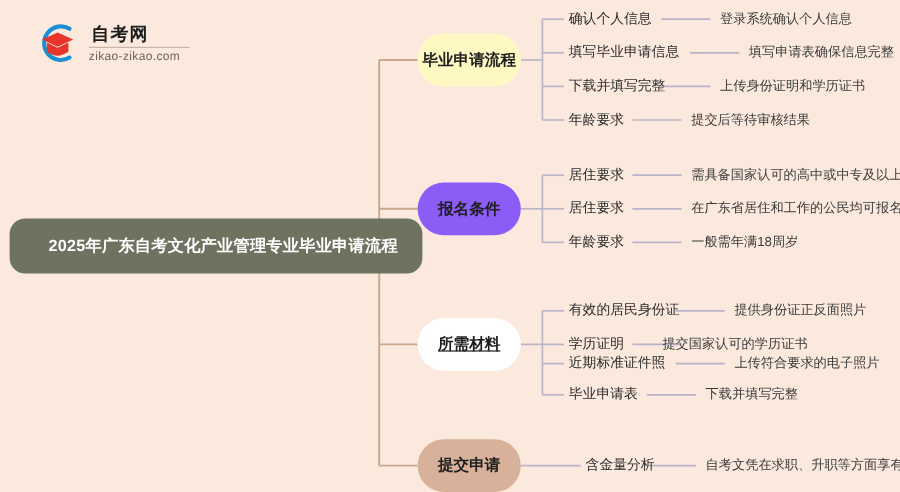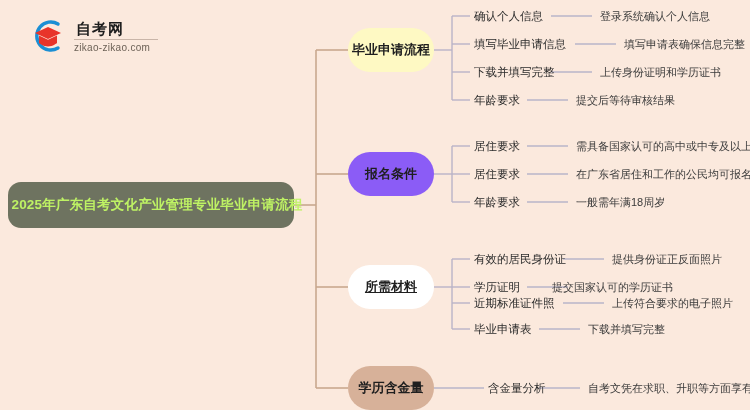--- a/index.html
+++ b/index.html
@@ -82,25 +82,25 @@
     display: flex;
     align-items: center;
     justify-content: center;
     text-align: center;
     white-space: nowrap;
   }
 
   .node-root {
     left: 8px;
     top: 182px;
-    width: 286px;
+    width: 344px;
     height: 46px;
     border-radius: 13px;
     background: #6e7360;
-    color: #bef264;
+    color: #ffffff;
     font-size: 13.5px;
     font-weight: bold;
     letter-spacing: 0.2px;
     padding-left: 12px;
   }
 
   .node-branch {
     height: 44px;
     border-radius: 22px;
     font-size: 13px;
@@ -200,21 +200,21 @@
       <div class="logo-rule"></div>
       <div class="logo-en">zikao-zikao.com</div>
     </div>
   </div>
 
   <div class="node node-root">2025年广东自考文化产业管理专业毕业申请流程</div>
 
   <div class="node node-branch b1">毕业申请流程</div>
   <div class="node node-branch b2">报名条件</div>
   <div class="node node-branch b3">所需材料</div>
-  <div class="node node-branch b4">学历含金量</div>
+  <div class="node node-branch b4">提交申请</div>
 
   <div class="leaf" style="left:474px; top:11px;">确认个人信息</div>
   <div class="detail" style="left:600px; top:11px;">登录系统确认个人信息</div>
 
   <div class="leaf" style="left:474px; top:39px;">填写毕业申请信息</div>
   <div class="detail" style="left:624px; top:39px;">填写申请表确保信息完整</div>
 
   <div class="leaf" style="left:474px; top:67px;">下载并填写完整</div>
   <div class="detail" style="left:600px; top:67px;">上传身份证明和学历证书</div>
 

